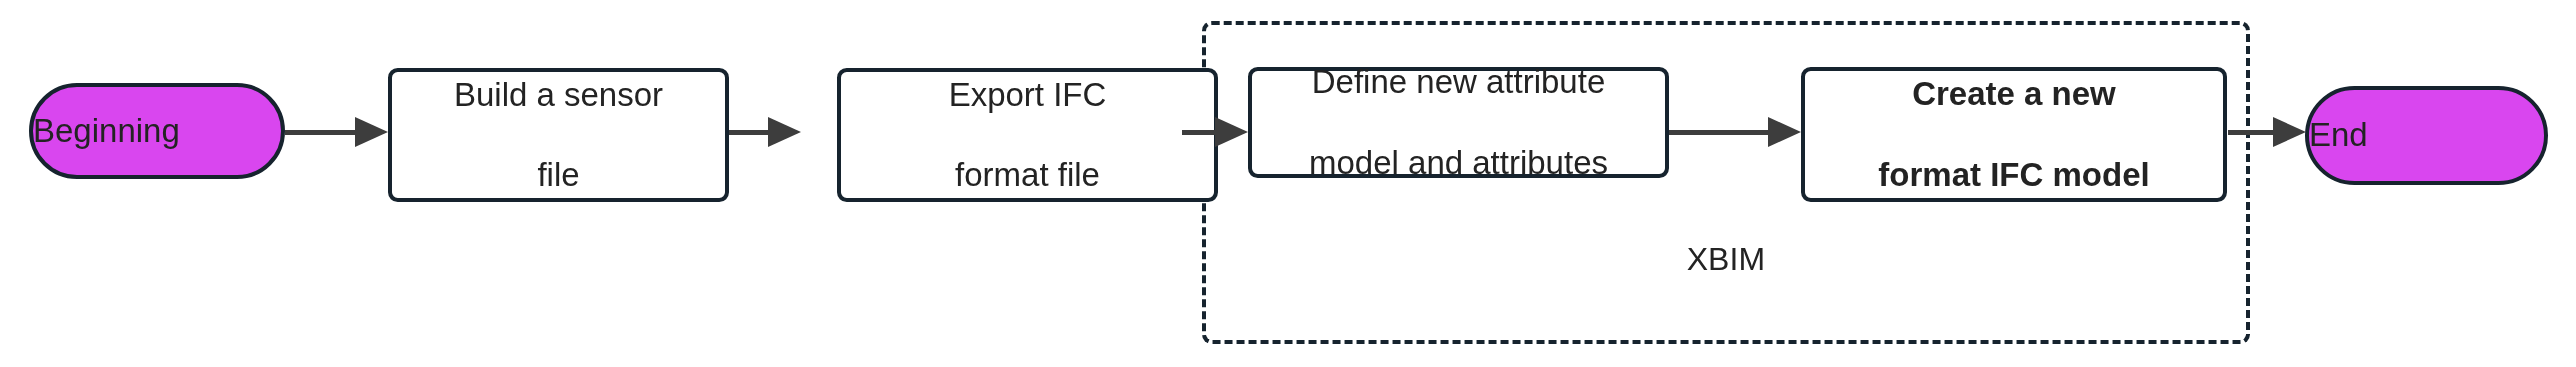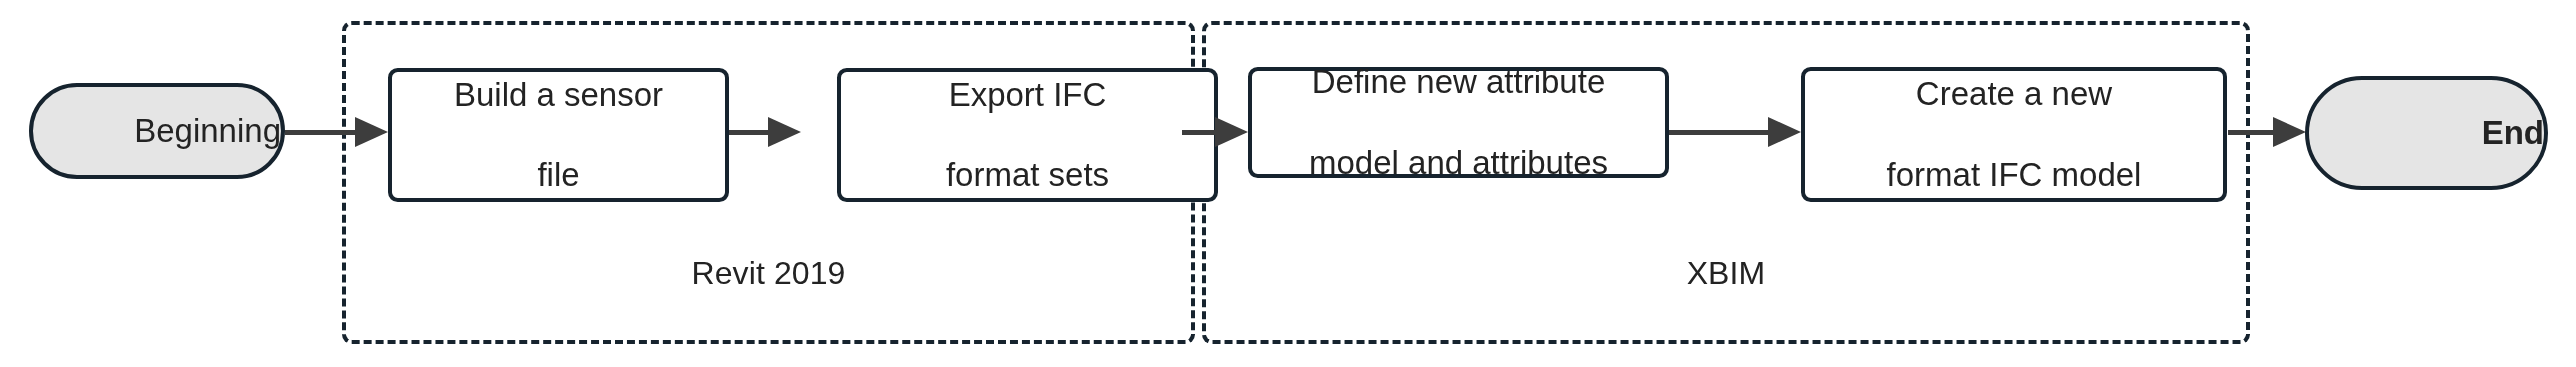--- a/index.html
+++ b/index.html
@@ -33,41 +33,41 @@
     position: absolute;
     left: 0;
     right: 0;
     text-align: center;
     font-size: 32px;
     color: #232323;
     letter-spacing: 0.1px;
     white-space: nowrap;
   }
   #phase-revit .phase-label { top: 230px; }
-  #phase-xbim  .phase-label { top: 230px; }
+  #phase-xbim  .phase-label { top: 216px; }
 
   
   .terminator {
     position: absolute;
     box-sizing: border-box;
     border: 4.2px solid #16232e;
     border-radius: 695px;
-    background: #e5e5e5;
+    background: #d946ef;
     display: flex;
     align-items: center;
-    justify-content: flex-end;
+    justify-content: flex-start;
   }
   .terminator span {
     font-size: 33px;
     color: #232323;
     line-height: 1.12;
     white-space: nowrap;
   }
   #node-beginning { left: 29px;   top: 83px; width: 256px; height: 96px; }
-  #node-end       { left: 2305px; top: 76px; width: 243px; height: 114px; font-weight: bold; }
+  #node-end       { left: 2305px; top: 86px; width: 243px; height: 99px; }
 
   
   .process {
     position: absolute;
     box-sizing: border-box;
     border: 4.2px solid #16232e;
     border-radius: 9.7px;
     background: #ffffff;
     display: flex;
     align-items: center;
@@ -77,21 +77,21 @@
   .process span {
     font-size: 33px;
     color: #232323;
     line-height: 1.22;
     padding: 0 9.7px;
     display: block;
   }
   #node-build   { left: 388px;  top: 68px; width: 341px; height: 134px; }
   #node-export  { left: 801px; top: 68px; width: 381px; height: 134px; margin-left: 36px; }
   #node-define  { left: 1248px; top: 67px; width: 421px; height: 111px; }
-  #node-create  { left: 1801px; top: 67px; width: 426px; height: 135px; }
+  #node-create  { left: 1801px; top: 67px; width: 426px; height: 135px; font-weight: bold; }
 
   
   .connector {
     position: absolute;
     height: 38px;
     display: block;
   }
   .connector .shaft {
     position: absolute;
     left: 0;
@@ -127,23 +127,20 @@
 
   #conn-5 { left: 2228px; top: 113px; width: 78px; }
   #conn-5 .shaft { width: 45px; }
   #conn-5 .head  { left: 45px; }
 </style>
 </head>
 <body>
 
 <div id="canvas">
 
-  <div class="phase" id="phase-revit">
-    <div class="phase-label">Revit 2019</div>
-  </div>
 
   <div class="phase" id="phase-xbim">
     <div class="phase-label">XBIM</div>
   </div>
 
   <div class="terminator" id="node-beginning">
     <span>Beginning</span>
   </div>
 
   <div class="connector" id="conn-1">
@@ -159,21 +156,21 @@
   </div>
 
   <div class="connector" id="conn-2">
     <div class="shaft"></div>
     <div class="head"></div>
   </div>
 
   <div class="process" id="node-export">
     <span>
       <span>Export IFC</span><br>
-      <span>format sets</span>
+      <span>format file</span>
     </span>
   </div>
 
   <div class="connector" id="conn-3">
     <div class="shaft"></div>
     <div class="head"></div>
   </div>
 
   <div class="process" id="node-define">
     <span>

